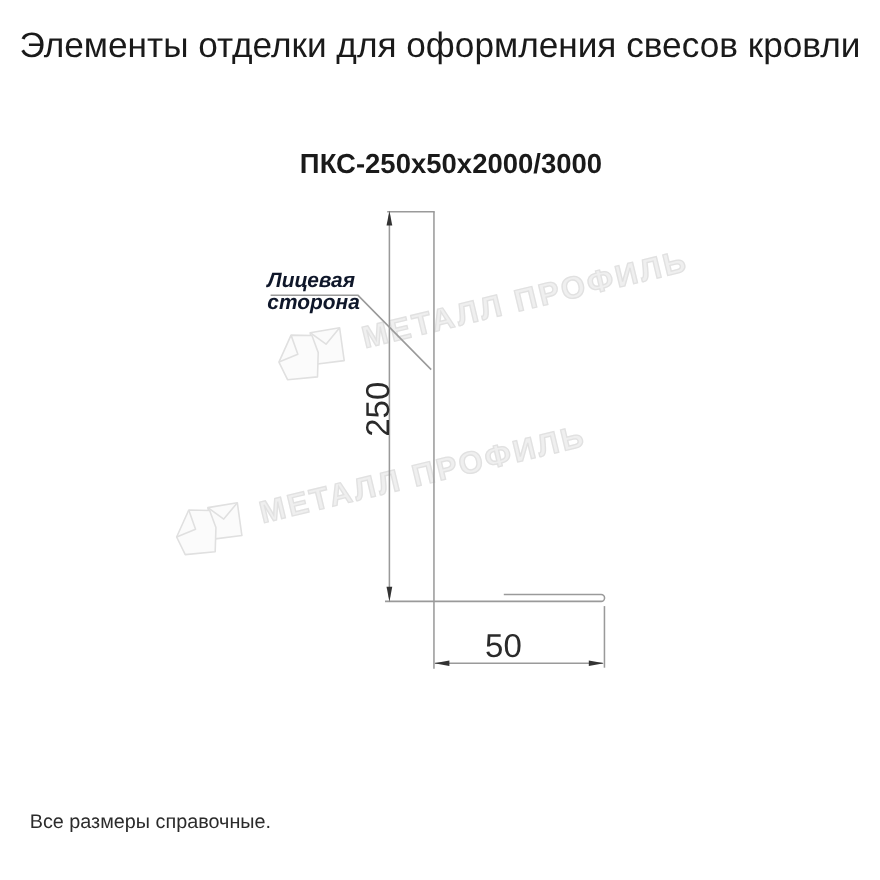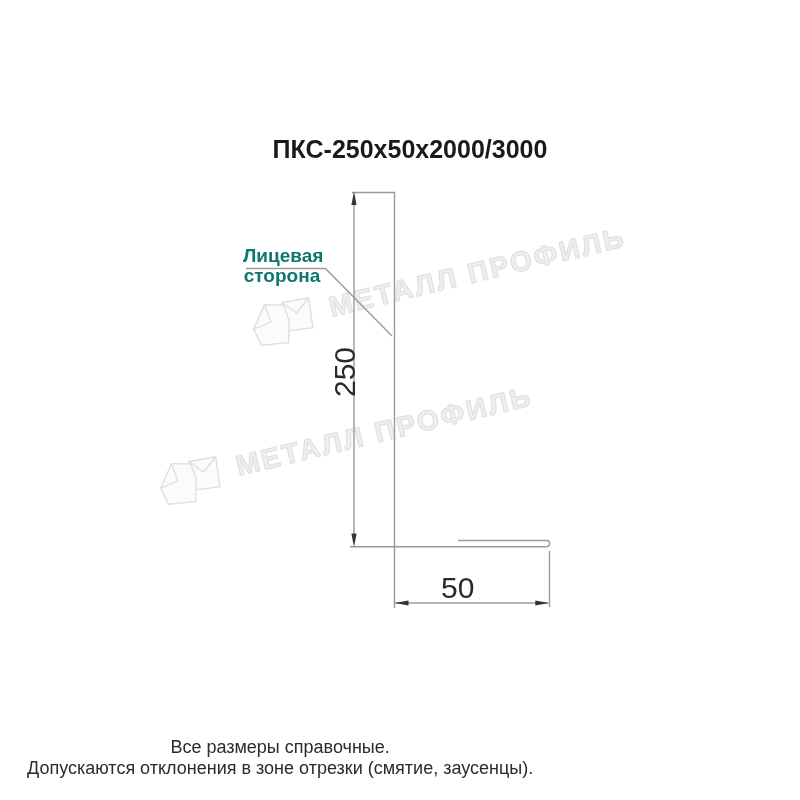--- a/index.html
+++ b/index.html
@@ -35,32 +35,33 @@
     display:flex; align-items:center; justify-content:center;
     transform:rotate(-90deg); font-size:30px; color:#2a2a2a; z-index:3;
   }
   .dim-50 {
     position:absolute; left:441px; top:571px; width:60px; text-align:left;
     font-size:30px; color:#2a2a2a; z-index:3;
   }
   .face-label {
     position:absolute; left:243px; top:246px; width:78px; text-align:center;
     font-size:19px; font-weight:600; line-height:20px; white-space:pre-line;
-    color:#0f766e; z-index:3;
+    color:#0f172a; z-index:3;font-style:italic;
   }
   .notes {
     position:absolute; left:27px; top:737px; font-size:18px; line-height:20.5px;
-    color:#2b2b2b; z-index:3;text-align:center;
+    color:#2b2b2b; z-index:3;
   }
 </style>
 </head>
 <body>
 
 <div class="canvas">
 
+  <div class="page-title">Элементы отделки для оформления свесов кровли</div>
   <div class="product-code">ПКС-250х50х2000/3000</div>
 
   <div class="watermark wm-upper">
     <svg width="78" height="58" viewBox="0 0 80 60">
       <g fill="#fbfbfb" stroke="#e0e0e0" stroke-width="1.5" stroke-linejoin="round">
         <path d="M42 13 L70 15 L67 46 L40 43 Z"></path>
         <path d="M42 13 L54 27 L70 15" fill="none"></path>
         <path d="M7 33 L24 11 L43 16 L45 33 L39 55 L11 51 Z"></path>
         <path d="M24 11 L26 30 L7 33" fill="none"></path>
       </g>
@@ -106,16 +107,15 @@
   </svg>
 
   <div class="dim-250">250</div>
   <div class="dim-50">50</div>
 
   <div class="face-label">Лицевая
 сторона</div>
 
   <div class="notes">
     <div>Все размеры справочные.</div>
-    <div>Допускаются отклонения в зоне отрезки (смятие, заусенцы).</div>
   </div>
 
 </div>
 
 </body></html>

